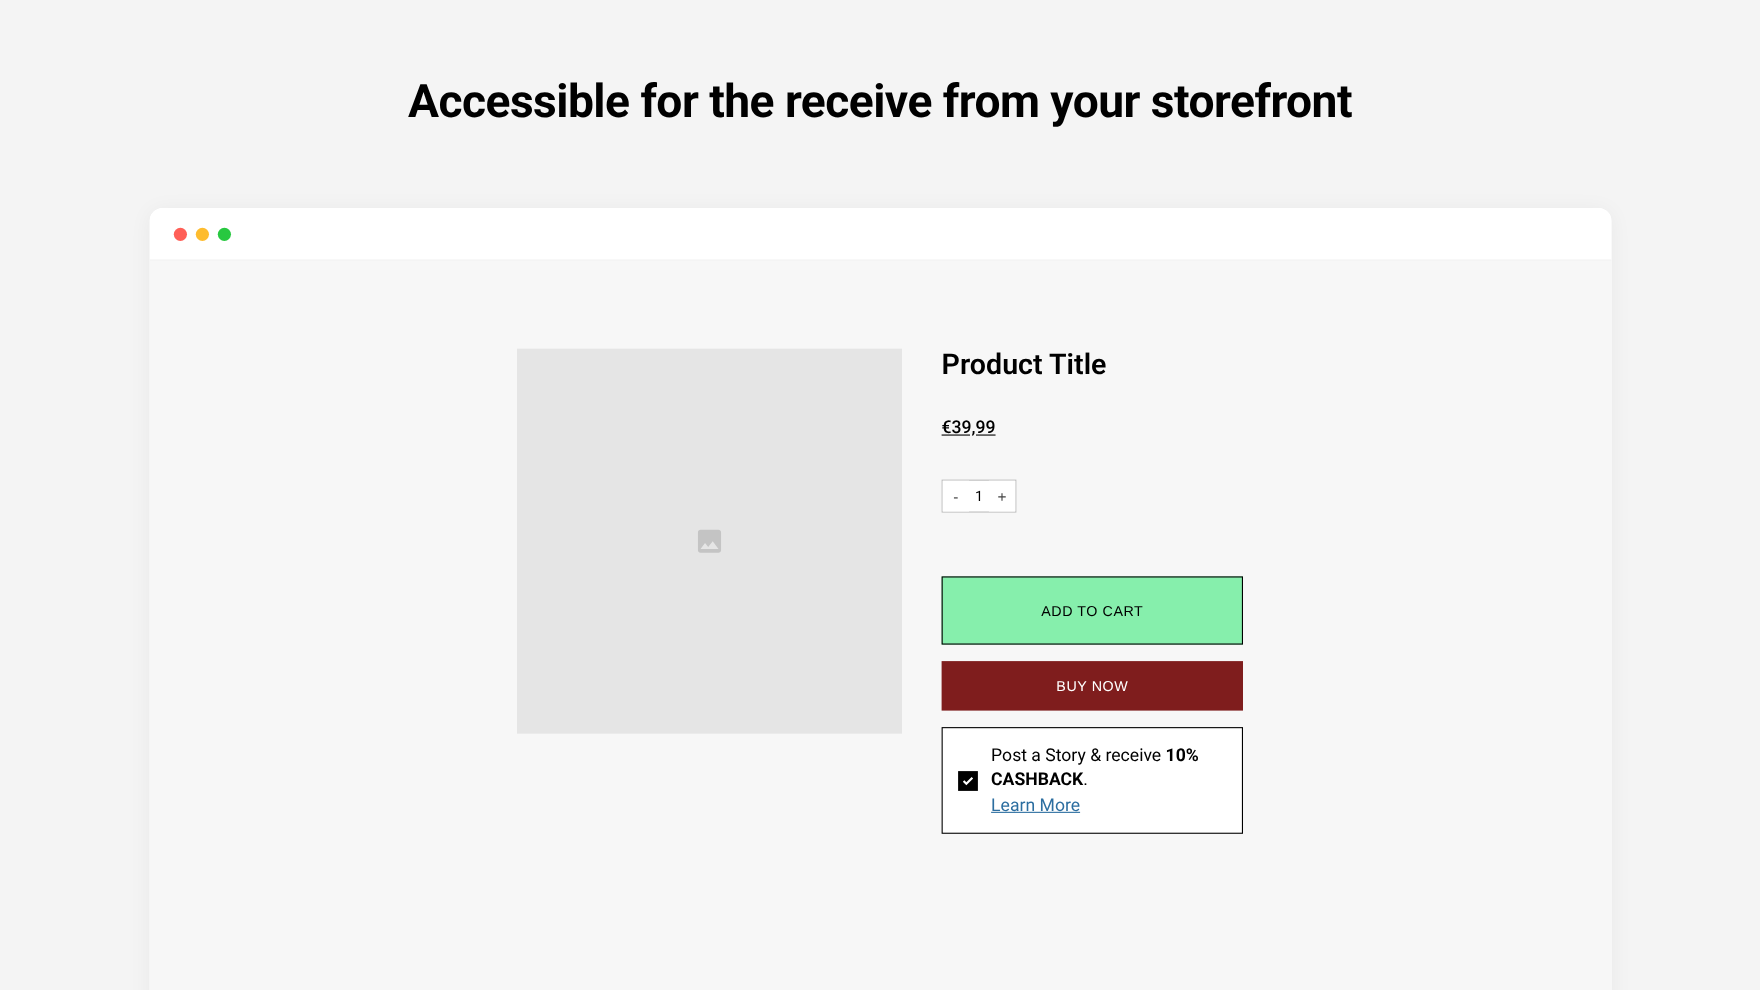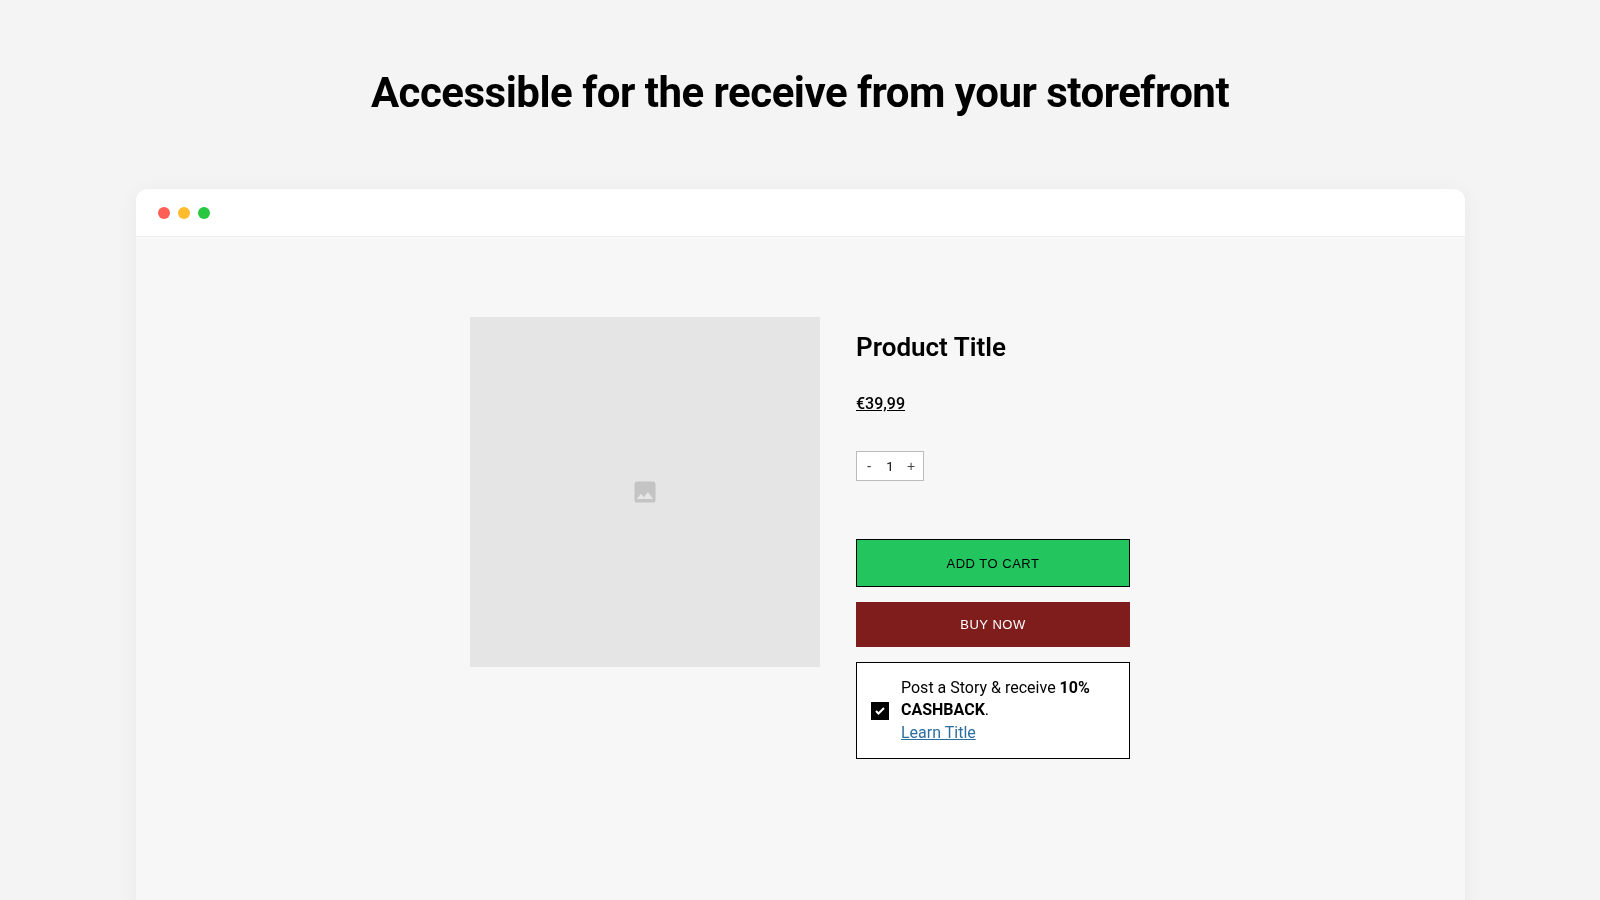--- a/index.html
+++ b/index.html
@@ -72,21 +72,21 @@
     .product-image svg {
       opacity: 0.35;
     }
     .product-details {
       width: 274px;
     }
     .product-name {
       font-size: 26px;
       font-weight: 600;
       color: #000;
-      margin-top: 15px;
+      margin-top: 0;
     }
     .product-price {
       font-size: 16px;
       font-weight: 500;
       color: #000;
       margin-top: 32px;
       text-decoration: underline;
     }
     .quantity-stepper {
       display: inline-flex;
@@ -111,22 +111,22 @@
       width: 18px;
       display: flex;
       align-items: center;
       justify-content: center;
       font-size: 13px;
       color: #000;
     }
     .add-to-cart-btn {
       margin-top: 58px;
       width: 100%;
-      height: 48px;
-      background: #22c55e;
+      height: 62px;
+      background: #86efac;
       border: 1px solid #000;
       font-size: 13px;
       font-weight: 500;
       letter-spacing: 0.5px;
       color: #000;
       cursor: pointer;
       display: flex;
       align-items: center;
       justify-content: center;
     }
@@ -208,19 +208,19 @@
         <button class="add-to-cart-btn">ADD TO CART</button>
         <button class="buy-now-btn">BUY NOW</button>
         <div class="cashback-box">
           <div class="cashback-check">
             <svg width="12" height="12" viewBox="0 0 24 24" fill="none" stroke="#fff" stroke-width="4">
               <polyline points="20 6 9 17 4 12"></polyline>
             </svg>
           </div>
           <div class="cashback-text">
             <span>Post a Story &amp; receive </span><span class="bold">10% CASHBACK</span><span>.</span><br>
-            <span class="cashback-link">Learn Title</span>
+            <span class="cashback-link">Learn More</span>
           </div>
         </div>
       </div>
     </div>
   </div>
 </div>
 
 </body></html>

